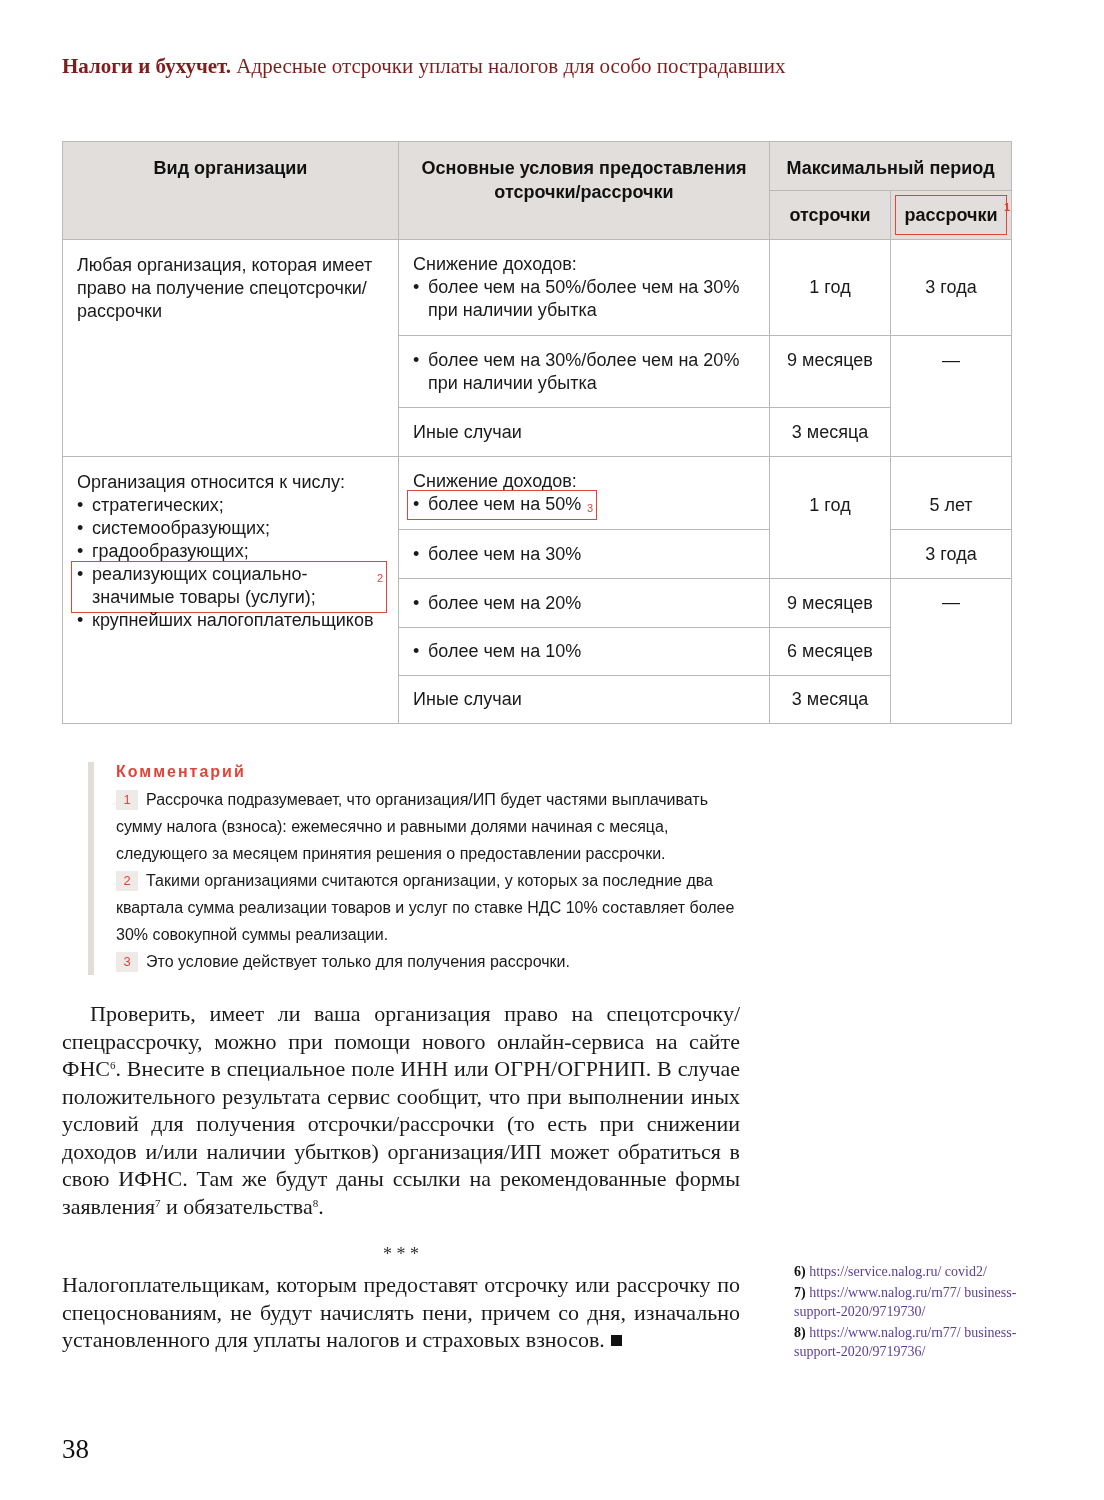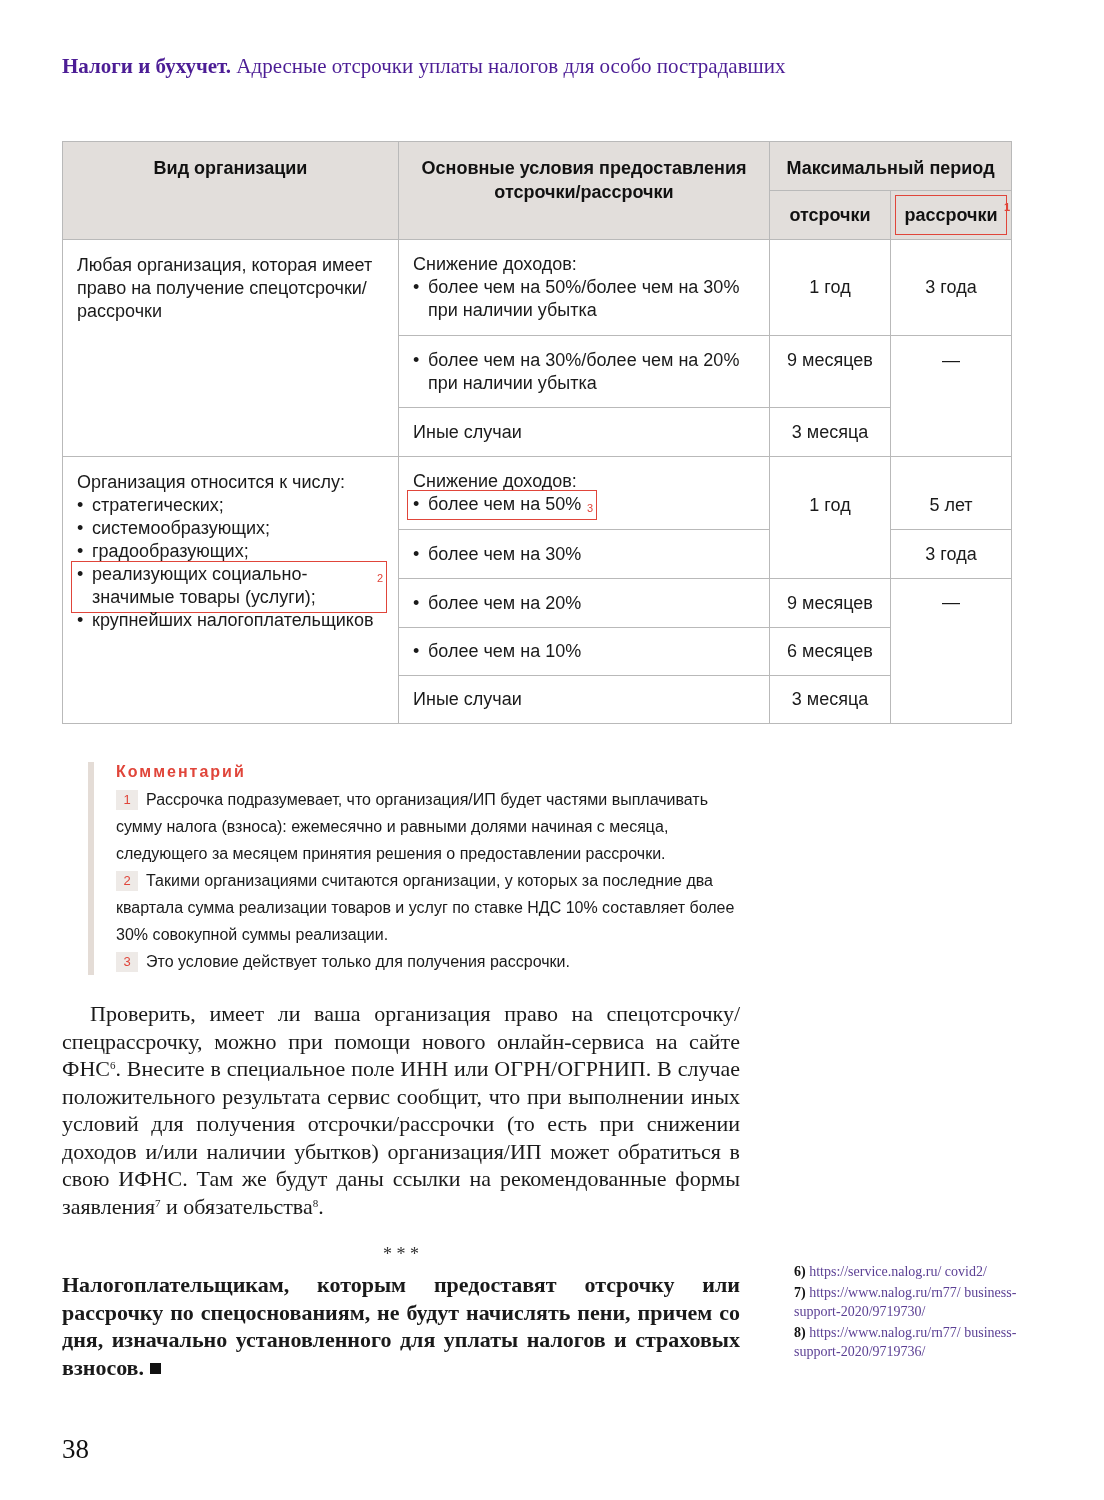--- a/index.html
+++ b/index.html
@@ -1,19 +1,19 @@
 <!DOCTYPE html>
 <html><head>
 <meta charset="utf-8">
 <style>
   * { box-sizing: border-box; margin: 0; padding: 0; }
   html, body { width: 1104px; height: 1500px; background: #ffffff; }
   body { position: relative; font-family: "Liberation Sans", sans-serif; color: #1a1a1a; overflow: hidden; }
 
-  .running-head { position: absolute; left: 62px; top: 54px; font-family: "Liberation Serif", serif; font-size: 21px; color: #4c1d95; white-space: nowrap; }
+  .running-head { position: absolute; left: 62px; top: 54px; font-family: "Liberation Serif", serif; font-size: 21px; color: #7f1d1d; white-space: nowrap; }
   .running-head b { font-weight: bold; }
 
   table.tax { position: absolute; left: 62px; top: 141px; width: 949px; border-collapse: collapse; font-family: "Liberation Sans", sans-serif; font-size: 18px; color: #1a1a1a; table-layout: fixed; }
   table.tax td, table.tax th { border: 1px solid #b9b9b9; vertical-align: top; }
   table.tax th { background: #e2dedb; font-weight: bold; font-size: 18px; color: #111; text-align: center; }
   th.h1 { height: 49px; padding-top: 14px; line-height: 24px; }
   th.h2 { height: 49px; padding-top: 14px; }
   th.hmain { padding-top: 14px; line-height: 24px; }
 
   td.org { padding: 14px 14px; line-height: 23px; }
@@ -26,21 +26,21 @@
   .hlbox { position: absolute; border: 1.5px solid #e0453a; }
   .fnref { color: #e0453a; font-size: 11px; position: absolute; }
 
   .comment { position: absolute; left: 88px; top: 762px; width: 660px; border-left: 6px solid #e4dcd6; padding-left: 22px; font-family: "Liberation Sans", sans-serif; font-size: 16px; line-height: 27px; color: #1a1a1a; }
   .comment-title { color: #e0453a; font-weight: bold; font-size: 16px; letter-spacing: 2px; line-height: 20px; margin-bottom: 4px; }
   .num { display: inline-block; background: #eeeae7; color: #e0453a; font-size: 13px; width: 22px; height: 20px; text-align: center; line-height: 20px; margin-right: 8px; vertical-align: 1px; }
 
   .body-text { position: absolute; left: 62px; width: 678px; font-family: "Liberation Serif", serif; font-size: 22px; line-height: 27.5px; color: #1a1a1a; text-align: justify; }
   .p1 { top: 1000px; text-indent: 28px; }
   .stars { position: absolute; left: 62px; top: 1244px; width: 678px; text-align: center; font-family: "Liberation Serif", serif; font-size: 18px; color: #333; }
-  .p2 { top: 1271px; font-weight: bold; }
+  .p2 { top: 1271px; }
   sup { font-size: 11px; vertical-align: 7px; line-height: 0; }
   .endmark { display: inline-block; width: 11px; height: 11px; background: #111; margin-left: 6px; vertical-align: 1px; }
 
   .footnotes { position: absolute; left: 794px; top: 1262px; width: 240px; font-family: "Liberation Serif", serif; font-size: 14px; line-height: 19px; color: #5b3f94; }
   .footnotes .fn { margin-bottom: 2px; }
   .footnotes b { color: #111; }
 
   .page-number { position: absolute; left: 62px; top: 1434px; font-family: "Liberation Serif", serif; font-size: 27px; color: #111; }
 </style>
 </head>

